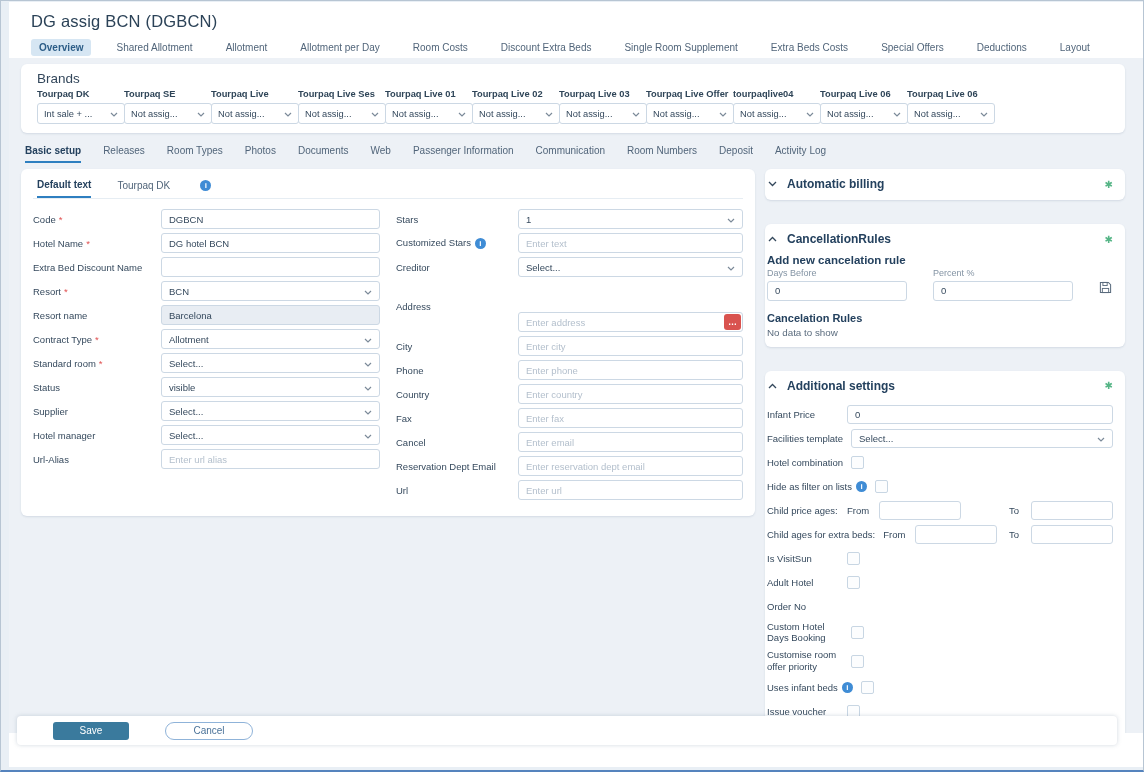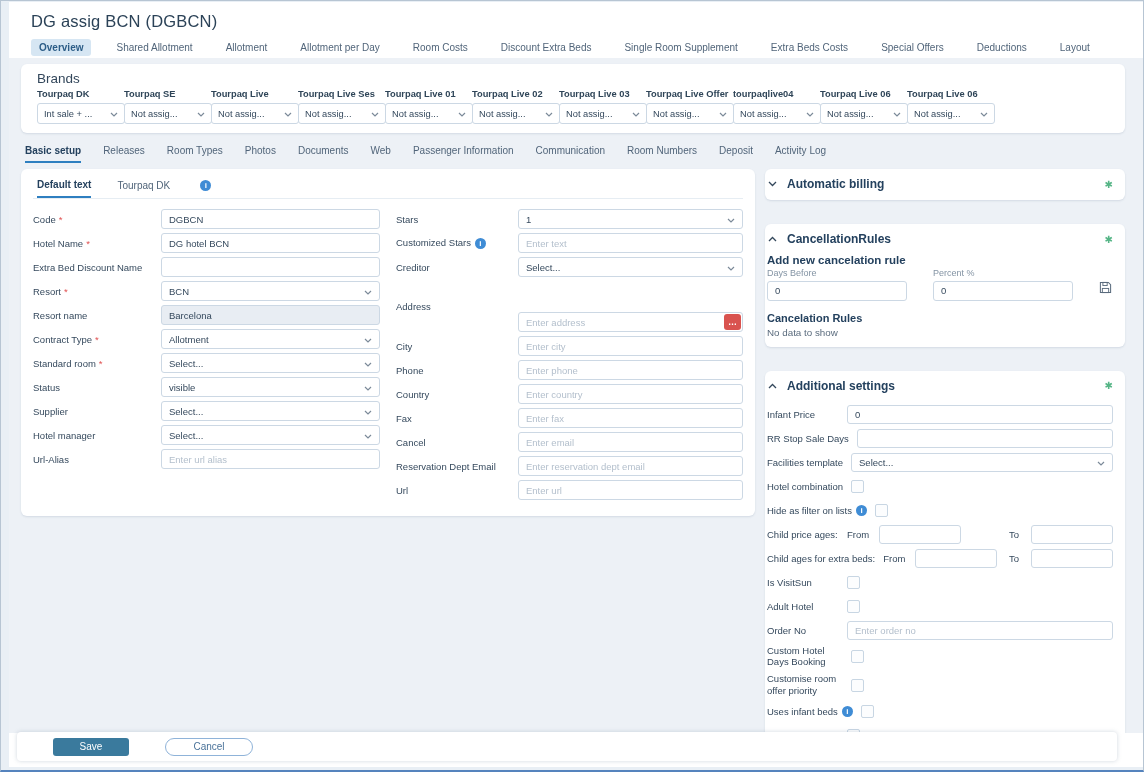--- a/index.html
+++ b/index.html
@@ -77,21 +77,21 @@
   .ainput { flex:1; height:19px; border:1px solid #ccd8e4; border-radius:3px; font-size:9.5px; color:#35495d; padding:0 7px; font-family:"Liberation Sans",sans-serif; }
   .ainput::placeholder { color:#b3bfcc; }
   .aselect { flex:1; height:19px; border:1px solid #ccd8e4; border-radius:3px; display:flex; align-items:center; justify-content:space-between; font-size:9.5px; color:#35495d; padding:0 7px; cursor:pointer; }
   .cb { width:13px; height:13px; border:1px solid #c8d6e3; border-radius:2px; background:#fcfdfe; cursor:pointer; flex:0 0 13px; }
   .range-word { font-size:9.5px; color:#35495d; min-width:32px; }
   .range-input { width:82px; height:19px; border:1px solid #ccd8e4; border-radius:3px; font-size:9.5px; padding:0 6px; font-family:"Liberation Sans",sans-serif; }
   .range-right { margin-left:auto; display:flex; align-items:center; }
   .range-right .range-word { min-width:22px; margin-left:0; }
 
   
-  .footer { position:absolute; left:8px; bottom:6px; width:1100px; height:29px; background:#fff; border-radius:4px; box-shadow:0 0 4px rgba(120,140,160,.35); display:flex; align-items:center; padding-left:36px; gap:36px;margin-top:9px; }
+  .footer { position:absolute; left:8px; bottom:22px; width:1100px; height:29px; background:#fff; border-radius:4px; box-shadow:0 0 4px rgba(120,140,160,.35); display:flex; align-items:center; padding-left:36px; gap:36px;margin-top:9px; }
   .btn-save { width:76px; height:18px; background:#3a7a9d; color:#fff; border:none; border-radius:3px; font-size:10px; font-family:"Liberation Sans",sans-serif; cursor:pointer; }
   .btn-cancel { width:88px; height:18px; background:#fff; color:#4a7299; border:1px solid #8fb3d9; border-radius:10px; font-size:10px; font-family:"Liberation Sans",sans-serif; cursor:pointer; }
 </style>
 </head>
 <body>
 
 <div class="frame">
 <div class="app">
 
   <div class="header">
@@ -435,24 +435,20 @@
                 </span>
             <span class="rcard-title">Additional settings</span>
             <span class="green-star">✱</span>
           </div>
           <div class="addl-body">
             <div class="arow">
                   <span class="alabel">Infant Price</span>
                   <input class="ainput" value="0" style="">
                 </div>
             <div class="arow">
-                  <span class="alabel">RR Stop Sale Days</span>
-                  <input class="ainput" value="" style="">
-                </div>
-            <div class="arow">
                   <span class="alabel">Facilities template</span>
                   <div class="aselect">
                     <span>Select...</span>
                     <span><svg width="8" height="5" viewBox="0 0 8 5">
                         <path d="M1 1l3 3 3-3" stroke="#7b8a99" fill="none" stroke-width="1.2"></path>
                       </svg></span>
                   </div>
                 </div>
             <div class="arow">
                   <span class="alabel">Hotel combination</span>
@@ -486,21 +482,20 @@
             <div class="arow">
                   <span class="alabel">Is VisitSun</span>
                   <span class="cb"></span>
                 </div>
             <div class="arow">
                   <span class="alabel">Adult Hotel</span>
                   <span class="cb"></span>
                 </div>
             <div class="arow">
                   <span class="alabel">Order No</span>
-                  <input class="ainput" placeholder="Enter order no" style="">
                 </div>
             <div class="arow">
                   <span class="alabel wrap">Custom Hotel Days Booking</span>
                   <span class="cb"></span>
                 </div>
             <div class="arow">
                   <span class="alabel wrap">Customise room offer priority</span>
                   <span class="cb"></span>
                 </div>
             <div class="arow">

